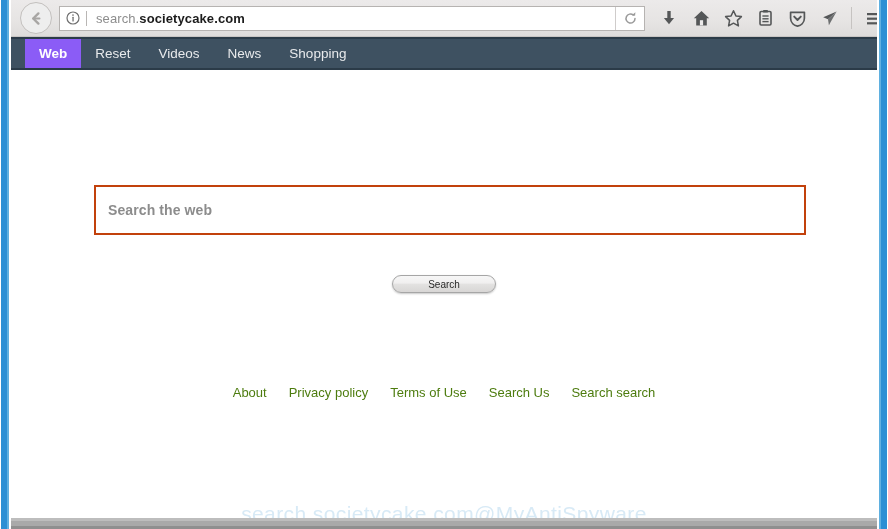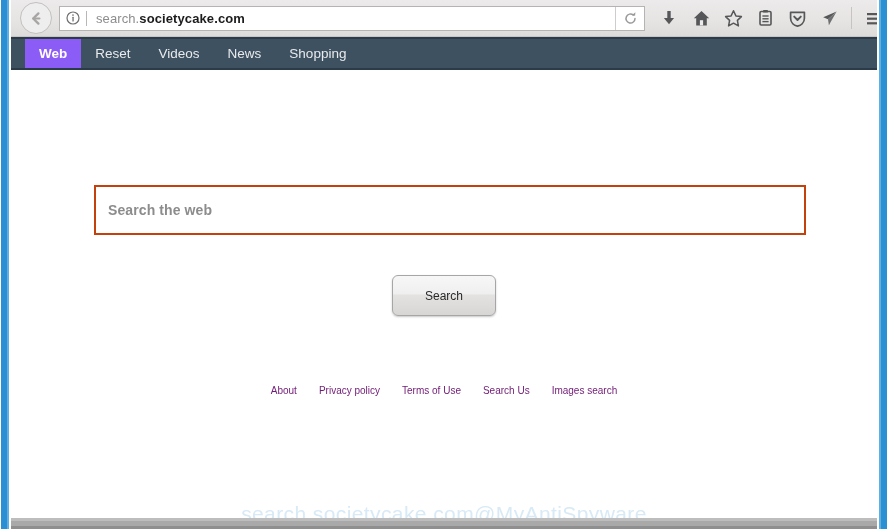--- a/index.html
+++ b/index.html
@@ -200,46 +200,46 @@
     font-weight: bold;
     color: #8c8c8c;
     letter-spacing: .1px;
   }
 
   .search-button {
     position: absolute;
     left: 381px;
     top: 205px;
     width: 104px;
-    height: 41px;
+    height: 18px;
     border: 1px solid #a6a6a6;
-    border-radius: 6px;
+    border-radius: 12px;
     background: linear-gradient(to bottom, #f7f7f7 0%, #f0efef 45%, #e3e2e1 50%, #d8d6d5 100%);
     box-shadow: 0 1px 2px rgba(0,0,0,.22);
-    font-size: 12px;
+    font-size: 10px;
     color: #2a2a2a;
     display: flex;
     align-items: center;
     justify-content: center;
     box-sizing: border-box;
   }
 
   .footer-links {
     position: absolute;
     left: 0;
     top: 315px;
     width: 866px;
     display: flex;
     align-items: center;
     justify-content: center;
     gap: 22px;
   }
   .footer-links a {
-    font-size: 10px;
-    color: #701a75;
+    font-size: 13px;
+    color: #4d7c0f;
     text-decoration: none;
     white-space: nowrap;
   }
 
   .watermark {
     position: absolute;
     left: 0;
     top: 432px;
     width: 866px;
     text-align: center;
@@ -357,21 +357,21 @@
       <span class="ph">Search the web</span>
     </div>
 
     <div class="search-button">Search</div>
 
     <div class="footer-links">
       <a href="#">About</a>
       <a href="#">Privacy policy</a>
       <a href="#">Terms of Use</a>
       <a href="#">Search Us</a>
-      <a href="#">Images search</a>
+      <a href="#">Search search</a>
     </div>
 
     <div class="watermark">search.societycake.com@MyAntiSpyware</div>
   </div>
 
   <div class="frame-strip left"></div>
   <div class="frame-strip right"></div>
   <div class="frame-bottom"></div>
 
 </div>

